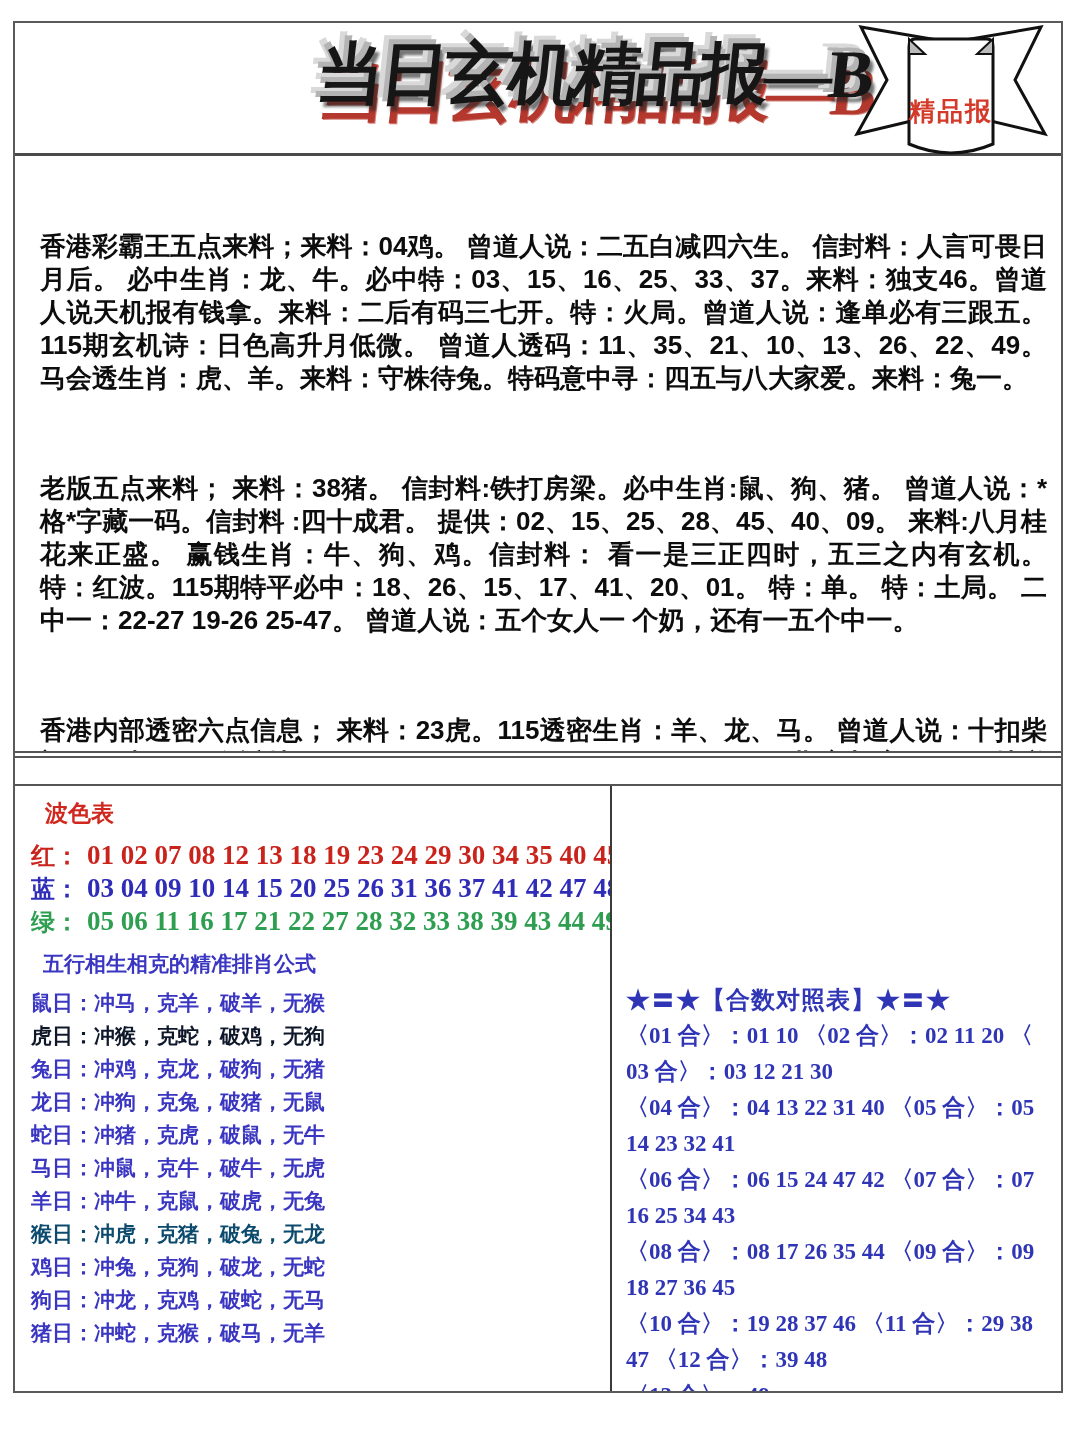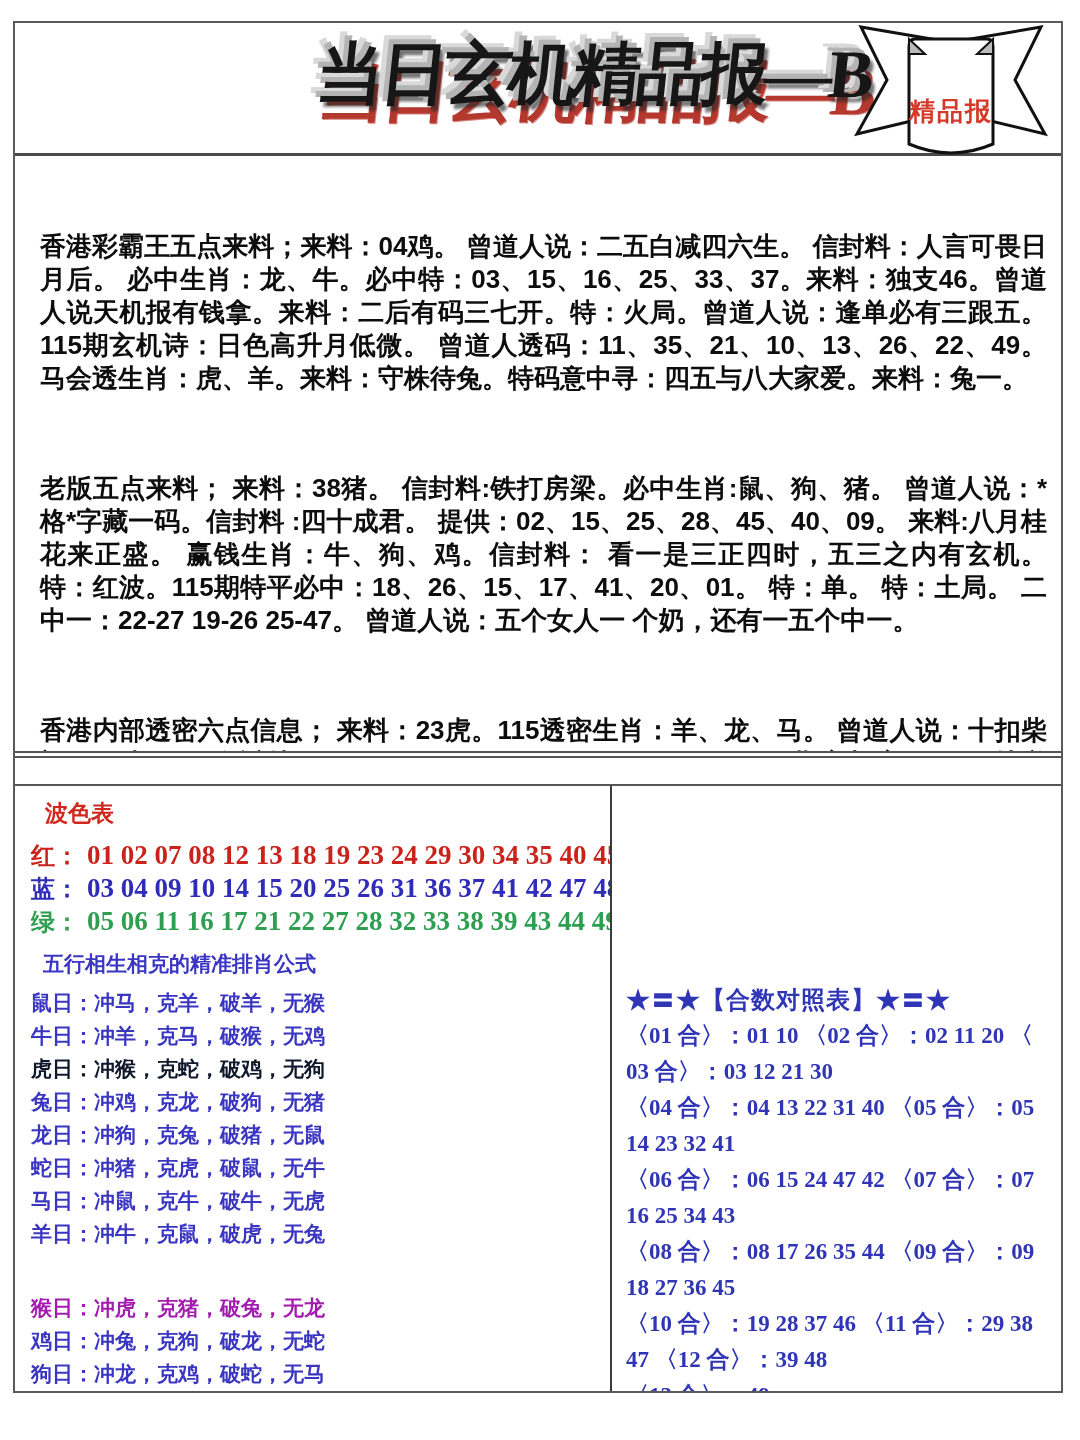--- a/index.html
+++ b/index.html
@@ -89,28 +89,27 @@
       </div>
       <div class="wave-row">
         <span class="wl" style="color: rgb(47, 44, 184);">蓝：</span><span class="wn" style="color: rgb(47, 44, 184);">03 04 09 10 14 15 20 25 26 31 36 37 41 42 47 48</span>
       </div>
       <div class="wave-row">
         <span class="wl" style="color: rgb(46, 158, 80);">绿：</span><span class="wn" style="color: rgb(46, 158, 80);">05 06 11 16 17 21 22 27 28 32 33 38 39 43 44 49</span>
       </div>
 
       <div class="formula-title" style="color: rgb(58, 54, 194);">五行相生相克的精准排肖公式</div>
       <div class="zodiac-row" style="color: rgb(58, 54, 194);">鼠日：冲马，克羊，破羊，无猴</div>
-      <div class="zodiac-row" style="color: rgb(58, 54, 194);">牛日：冲羊，克马，破猴，无鸡</div>
       <div class="zodiac-row" style="color: #0f172a;">虎日：冲猴，克蛇，破鸡，无狗</div>
       <div class="zodiac-row" style="color: rgb(58, 54, 194);">兔日：冲鸡，克龙，破狗，无猪</div>
       <div class="zodiac-row" style="color: rgb(58, 54, 194);">龙日：冲狗，克兔，破猪，无鼠</div>
       <div class="zodiac-row" style="color: rgb(58, 54, 194);">蛇日：冲猪，克虎，破鼠，无牛</div>
       <div class="zodiac-row" style="color: rgb(58, 54, 194);">马日：冲鼠，克牛，破牛，无虎</div>
       <div class="zodiac-row" style="color: rgb(58, 54, 194);">羊日：冲牛，克鼠，破虎，无兔</div>
-      <div class="zodiac-row" style="color: #a21caf; margin-top: 41px;">猴日：冲虎，克猪，破兔，无龙</div>
+      <div class="zodiac-row" style="color: #0c4a6e;">猴日：冲虎，克猪，破兔，无龙</div>
       <div class="zodiac-row" style="color: rgb(58, 54, 194);">鸡日：冲兔，克狗，破龙，无蛇</div>
       <div class="zodiac-row" style="color: rgb(58, 54, 194);">狗日：冲龙，克鸡，破蛇，无马</div>
       <div class="zodiac-row" style="color: rgb(58, 54, 194);">猪日：冲蛇，克猴，破马，无羊</div>
     </div>
 
     <div class="col-right" style="color: rgb(47, 53, 181);">
       <div class="combo-header">★〓★【合数对照表】★〓★</div>
       <div class="combo-line">〈01 合〉：01 10 〈02 合〉：02 11 20 〈 03 合〉：03 12 21 30</div>
       <div class="combo-line">〈04 合〉：04 13 22 31 40 〈05 合〉：05 14 23 32 41</div>
       <div class="combo-line">〈06 合〉：06 15 24 47 42 〈07 合〉：07 16 25 34 43</div>

